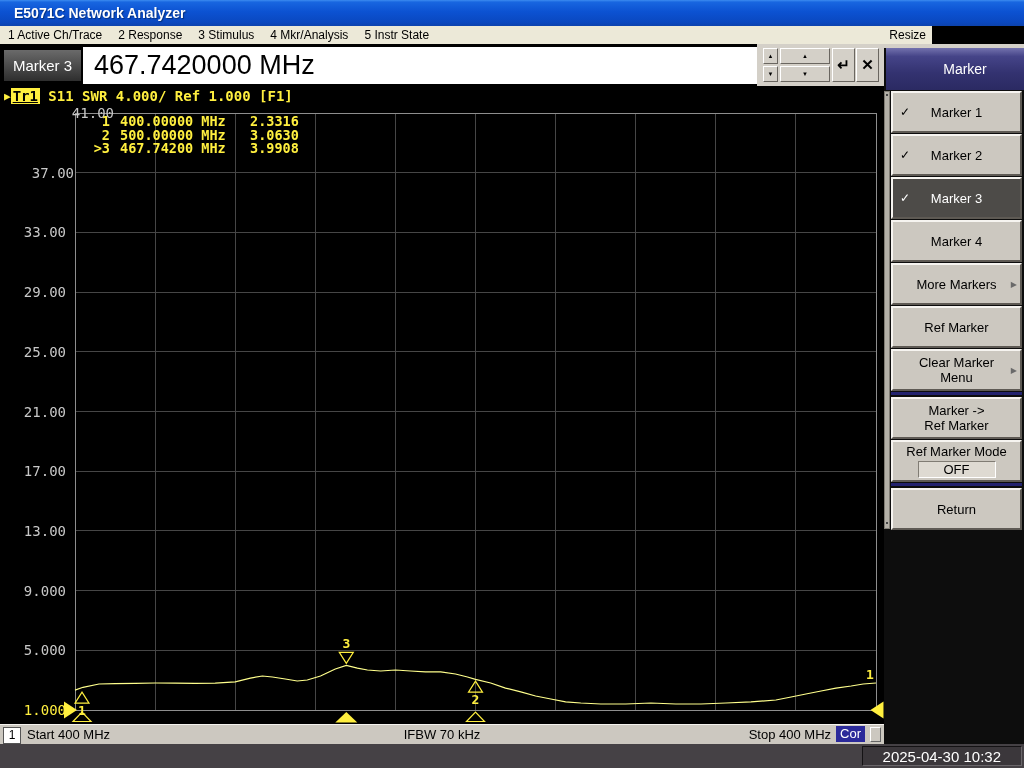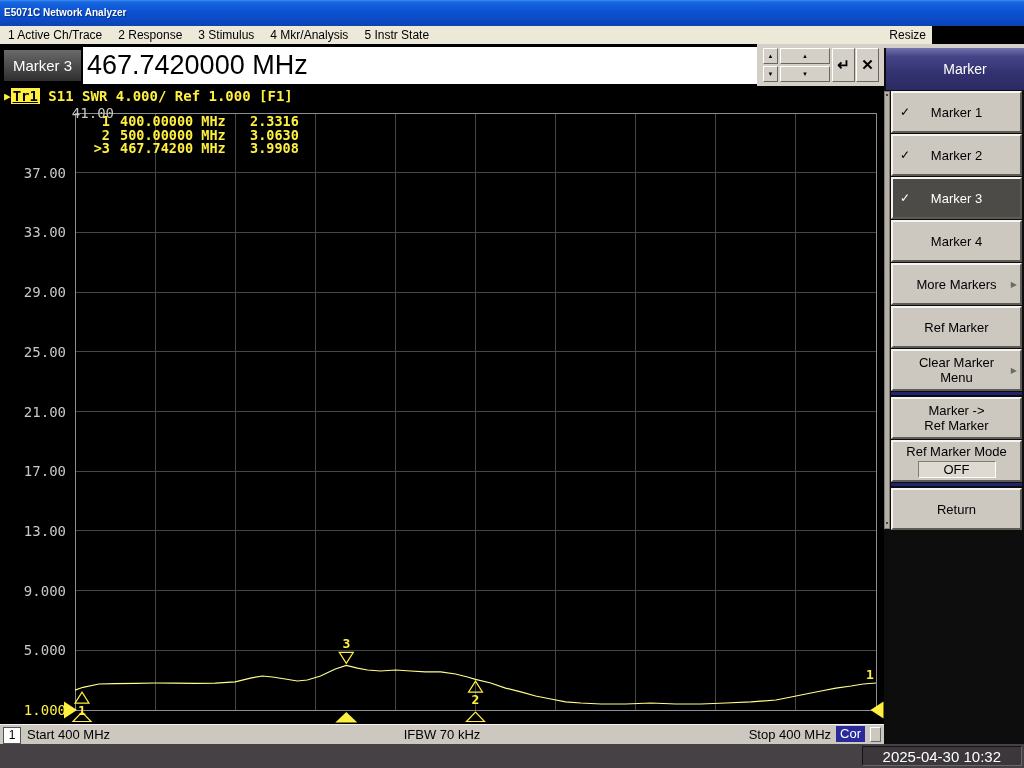--- a/index.html
+++ b/index.html
@@ -2,36 +2,36 @@
 <html><head>
 <meta charset="utf-8">
 <style>
   html,body { margin:0; padding:0; background:#222; }
   .root { position:relative; width:1024px; height:768px; overflow:hidden; background:#000;
           font-family:"Liberation Sans",sans-serif; }
 
   
   .titlebar { position:absolute; left:0; top:0; width:1024px; height:26px; box-sizing:border-box;
     background:linear-gradient(180deg,#3c8cf0 0%,#1866e0 8%,#0c52d2 45%,#0a48c0 85%,#0c43ae 100%);
-    color:#fff; font-weight:bold; font-size:10px; line-height:26px; padding-left:4px;
+    color:#fff; font-weight:bold; font-size:14px; line-height:26px; padding-left:14px;
     text-shadow:1px 1px 1px #04307e; }
 
   
   .menubar { position:absolute; left:0; top:26px; width:932px; height:18px; background:#ece9d8;
     font-size:12px; line-height:18px; color:#000; }
   .menu-item { display:inline-block; padding:0 8px; }
   .resize-btn { position:absolute; right:6px; top:0; }
 
   
   .entrybar { position:absolute; left:0; top:44px; width:1024px; height:42px; background:#000; }
   .entry-label { position:absolute; left:4px; top:6px; width:77px; height:31px;
     background:linear-gradient(180deg,#6a6a6a,#2e2e2e); color:#fff; font-size:15px;
     line-height:31px; text-align:center; }
   .entry-value { position:absolute; left:83px; top:3px; width:674px; height:37px; background:#fff;
-    color:#000; font-size:27px; line-height:37px; padding-left:4px; box-sizing:border-box; }
+    color:#000; font-size:27px; line-height:37px; padding-left:11px; box-sizing:border-box; }
   .entry-ctrl-panel { position:absolute; left:757px; top:0; width:127px; height:42px; background:#d4d0c8; }
   .btn3d { position:absolute; background:#d4d0c8; border:1px solid; border-color:#ffffff #6a6660 #6a6660 #ffffff;
     box-sizing:border-box; text-align:center; color:#000; }
   .spin-cell { width:15px; height:16px; font-size:6px; line-height:14px; }
   .spin-cell-w { width:50px; height:16px; font-size:6px; line-height:14px; }
   .big-btn { top:4px; width:23px; height:34px; font-size:15px; line-height:31px; font-weight:bold; }
 
   
   .screen { position:absolute; left:0; top:86px; width:884px; height:638px; background:#000; }
   #plot-svg { position:absolute; left:0; top:0; }
@@ -155,21 +155,21 @@
         <text x="475.5" y="618.209725" font-family="DejaVu Sans Mono, monospace" font-size="13" font-weight="bold" fill="#ffef3f" text-anchor="middle">2</text>
         <path d="M 466.5 635.5 L 484.5 635.5 L 475.5 626 Z" fill="none" stroke="#ffef3f" stroke-width="1.2"></path>
         <path d="M 339.30671000000007 566.36231 L 353.30671000000007 566.36231 L 346.30671000000007 577.36231 Z" fill="none" stroke="#ffef3f" stroke-width="1.2"></path>
         <text x="346.30671000000007" y="562.36231" font-family="DejaVu Sans Mono, monospace" font-size="13" font-weight="bold" fill="#ffef3f" text-anchor="middle">3</text>
         <path d="M 335.30671000000007 636.5 L 357.30671000000007 636.5 L 346.30671000000007 626 Z" fill="#ffef3f"></path>
         <text x="870" y="592.98575" font-family="DejaVu Sans Mono, monospace" font-size="13" font-weight="bold" fill="#ffef3f" text-anchor="middle">1</text>
       </svg>
     <div class="trace-status"><span class="tr-pointer">▶</span><span class="tr-badge">Tr1</span><span> S11 SWR 4.000/ Ref 1.000 [F1]</span></div>
     <div id="y-axis">
         <div class="ylabel" style="top: 19px; padding-left: 48px;">41.00</div>
-        <div class="ylabel" style="top: 78.7px;">37.00</div>
+        <div class="ylabel" style="top: 78.7px; padding-left: 8px;">37.00</div>
         <div class="ylabel" style="top: 138.4px;">33.00</div>
         <div class="ylabel" style="top: 198.1px;">29.00</div>
         <div class="ylabel" style="top: 257.8px;">25.00</div>
         <div class="ylabel" style="top: 317.5px;">21.00</div>
         <div class="ylabel" style="top: 377.2px;">17.00</div>
         <div class="ylabel" style="top: 436.9px;">13.00</div>
         <div class="ylabel" style="top: 496.6px;">9.000</div>
         <div class="ylabel" style="top: 556.3px;">5.000</div>
         <div class="ylabel ref" style="top: 616px;">1.000</div>
       </div>

